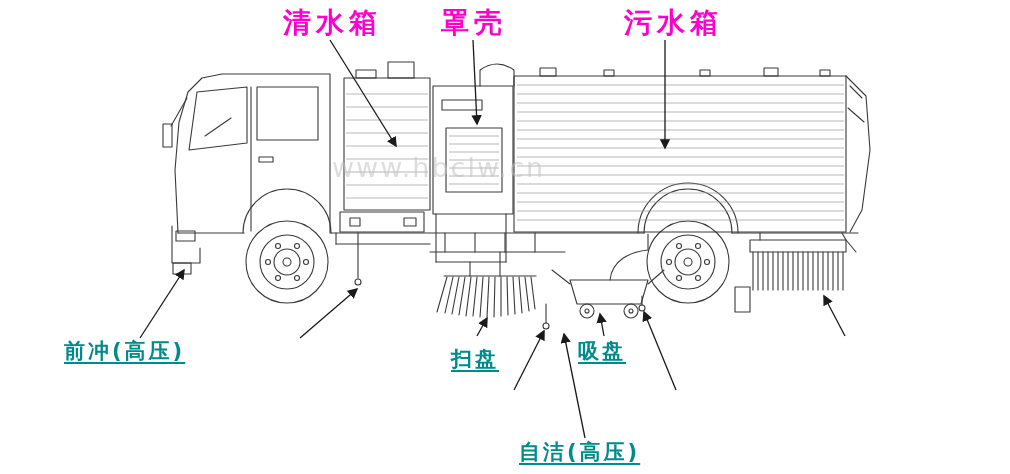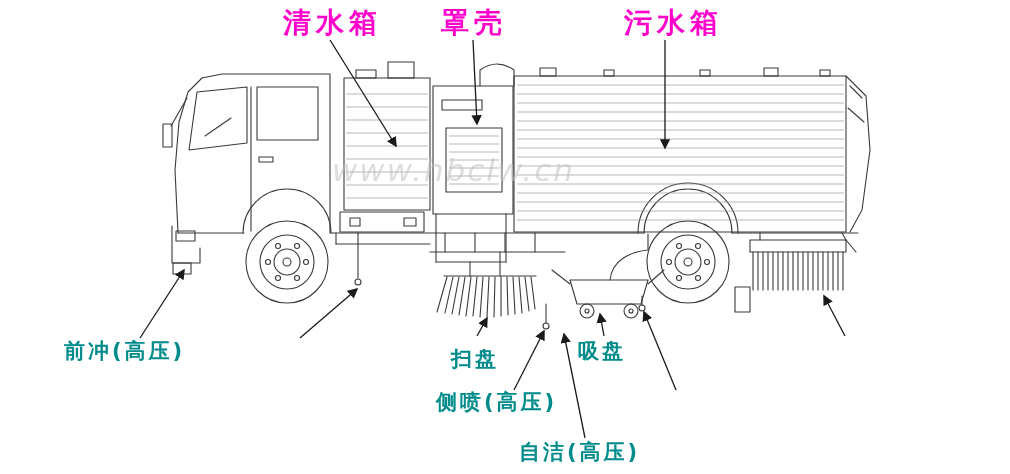--- a/index.html
+++ b/index.html
@@ -3,22 +3,22 @@
 <meta charset="utf-8">
 <style>
   *{margin:0;padding:0;box-sizing:border-box}
   html,body{background:#ffffff}
   body{font-family:"DejaVu Sans","Liberation Sans",sans-serif}
   .stage{position:relative;width:1010px;height:474px;background:#fff;overflow:hidden}
   svg.canvas{position:absolute;left:0;top:0}
   .lbl{position:absolute;white-space:nowrap;line-height:1.1}
   .lbl.top{color:var(--top-label-color,#ff00cc);font-size:28px;font-weight:700;letter-spacing:5px}
   .lbl.bottom{color:var(--bottom-label-color,#008b8b);font-size:21px;font-weight:600;letter-spacing:3px;
-              text-underline-offset:4px}
-  .watermark{position:absolute;left:332px;top:152px;font-size:31px;font-style:italic;
+              text-decoration:underline;text-underline-offset:4px}
+  .watermark{position:absolute;left:332px;top:152px;font-size:27px;
              color:var(--watermark-color,#c2c2c2);opacity:.55;letter-spacing:2px;filter:blur(.5px)}
   .art{stroke:var(--line-color,#3a3a3a);fill:none;stroke-width:1.1;stroke-linecap:round;stroke-linejoin:round}
   .art-light{stroke:#9a9a9a;fill:none;stroke-width:.7}
   .leader{stroke:var(--leader-color,#1a1a1a);fill:none;stroke-width:1.3}
   .ah{fill:var(--leader-color,#1a1a1a)}
 </style>
 </head>
 <body>
 
 <div class="stage">
@@ -240,16 +240,15 @@
 
   <div class="watermark">www.hbclw.cn</div>
 
   <div class="lbl top" style="left:283px;top:8px">清水箱</div>
   <div class="lbl top" style="left:441px;top:8px">罩壳</div>
   <div class="lbl top" style="left:624px;top:8px">污水箱</div>
 
   <div class="lbl bottom" style="left:64px;top:340px">前冲(高压)</div>
   <div class="lbl bottom" style="left:451px;top:348px">扫盘</div>
   <div class="lbl bottom" style="left:578px;top:340px">吸盘</div>
-  <div class="lbl bottom" style="left:436px;top:391px">侧喷(高压)</div>
   <div class="lbl bottom" style="left:519px;top:441px">自洁(高压)</div>
 
 </div>
 
 </body></html>

